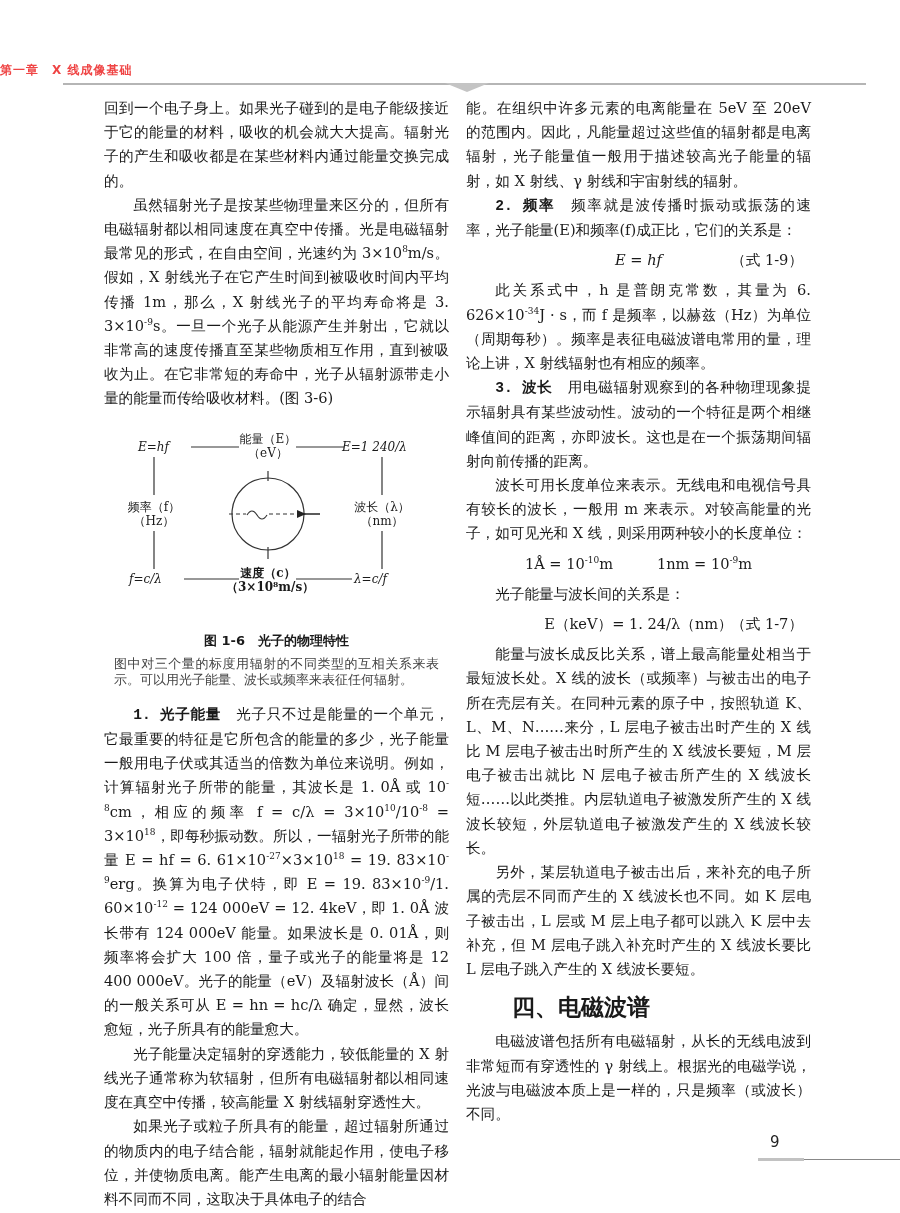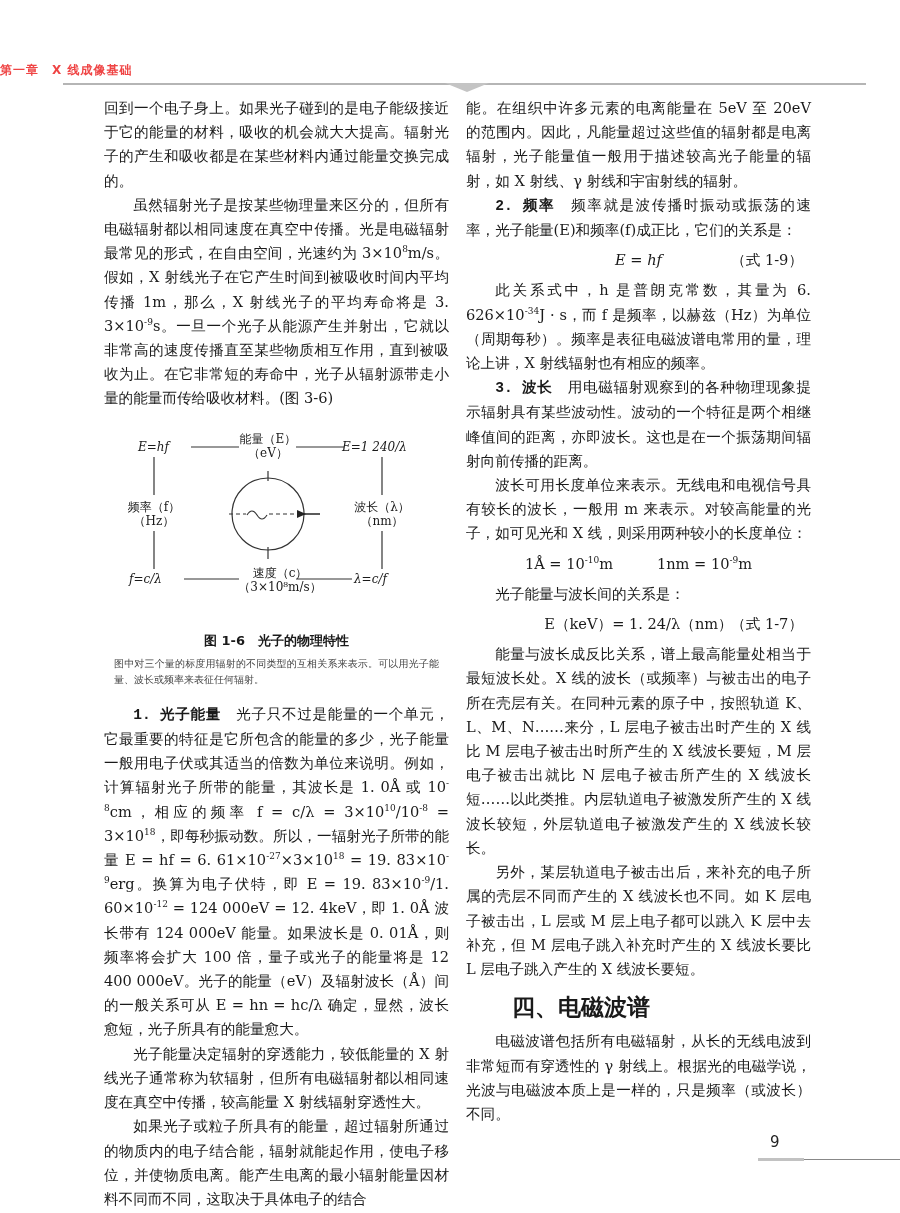--- a/index.html
+++ b/index.html
@@ -22,21 +22,21 @@
   .eq .eqno { position: absolute; right: 8px; }
   .section-h { font-family: Liberation Sans, sans-serif; font-weight: bold; font-size: 23px;
          margin: 14px 0 10px 0 !important; padding-left: 2em; }
   sup { font-size: 9px; line-height: 0; vertical-align: 6px; }
   i { font-style: italic; }
   .figure { position: relative; width: 345px; height: 200px; margin: 18px 0 0 0; }
   .fig-svg { position: absolute; left: 0; top: 0; }
   .fig-lbl { position: absolute; font-size: 12px; line-height: 14px; text-align: center; white-space: nowrap; }
   .fig-caption { text-align: center; font-family: "DejaVu Sans", "Liberation Sans", sans-serif;
          font-weight: bold; font-size: 13px; margin: 0 0 3px 0 !important; }
-  .fig-note { font-size: 10px; line-height: 16px; color: #444; padding: 0 10px; margin-bottom: 14px !important; }
+  .fig-note { font-size: 13px; line-height: 16px; color: #444; padding: 0 10px; margin-bottom: 14px !important; }
   .page-number { position: absolute; top: 1133px; left: 770px; font-family: "DejaVu Sans", "Liberation Sans", sans-serif;
          font-size: 15px; color: #222; }
   .footer-rule-a { position: absolute; top: 1158px; left: 758px; width: 46px; height: 3px; background: #c2c2c2; }
   .footer-rule-b { position: absolute; top: 1159px; left: 804px; width: 96px; height: 1px; background: #888; }
 </style>
 </head>
 <body>
 
 <div>
   <div class="header-title">第一章　X 线成像基础</div>
@@ -69,21 +69,21 @@
         <line x1="200" y1="85" x2="216" y2="85" stroke-width="1.6"></line>
       </g>
       <polygon points="193,81 202,85 193,89" fill="#222"></polygon>
     </svg>
     <div class="fig-lbl" style="left:18px;top:11px;margin-left:16px;"><i>E=hf</i></div>
     <div class="fig-lbl" style="left:130px;top:3px;width:68px;"><span>能量（E）</span><br><span>（eV）</span></div>
     <div class="fig-lbl" style="left:238px;top:11px;"><i>E=1 240/λ</i></div>
     <div class="fig-lbl" style="left:20px;top:71px;width:60px;"><span>频率（f）</span><br><span>（Hz）</span></div>
     <div class="fig-lbl" style="left:246px;top:71px;width:64px;"><span>波长（λ）</span><br><span>（nm）</span></div>
     <div class="fig-lbl" style="left:25px;top:143px;"><i>f=c/λ</i></div>
-    <div class="fig-lbl" style="left:134px;top:137px;width:84px;"><span>速度（c）</span><br><span>（3×10⁸m/s）</span></div>
+    <div class="fig-lbl" style="left:122px;top:137px;width:84px;font-weight:bold;"><span>速度（c）</span><br><span>（3×10⁸m/s）</span></div>
     <div class="fig-lbl" style="left:250px;top:143px;"><i>λ=c/f</i></div>
   </div>
   <p class="fig-caption">图 1-6　光子的物理特性</p>
   <p class="fig-note">图中对三个量的标度用辐射的不同类型的互相关系来表示。可以用光子能量、波长或频率来表征任何辐射。</p>
 
   <p class="indent"><span class="bold">1. 光子能量</span><span>　光子只不过是能量的一个单元，它最重要的特征是它所包含的能量的多少，光子能量一般用电子伏或其适当的倍数为单位来说明。例如，计算辐射光子所带的能量，其波长是 1. 0Å 或 10</span><sup>-8</sup><span>cm，相应的频率 f = c/λ = 3×10</span><sup>10</sup><span>/10</span><sup>-8</sup><span> = 3×10</span><sup>18</sup><span>，即每秒振动数。所以，一辐射光子所带的能量 E = hf = 6. 61×10</span><sup>-27</sup><span>×3×10</span><sup>18</sup><span> = 19. 83×10</span><sup>-9</sup><span>erg。换算为电子伏特，即 E = 19. 83×10</span><sup>-9</sup><span>/1. 60×10</span><sup>-12</sup><span> = 124 000eV = 12. 4keV，即 1. 0Å 波长带有 124 000eV 能量。如果波长是 0. 01Å，则频率将会扩大 100 倍，量子或光子的能量将是 12 400 000eV。光子的能量（eV）及辐射波长（Å）间的一般关系可从 E = hn = hc/λ 确定，显然，波长愈短，光子所具有的能量愈大。</span></p>
   <p class="indent">光子能量决定辐射的穿透能力，较低能量的 X 射线光子通常称为软辐射，但所有电磁辐射都以相同速度在真空中传播，较高能量 X 射线辐射穿透性大。</p>
   <p class="indent">如果光子或粒子所具有的能量，超过辐射所通过的物质内的电子结合能，辐射就能起作用，使电子移位，并使物质电离。能产生电离的最小辐射能量因材料不同而不同，这取决于具体电子的结合</p>
 </div>
 

